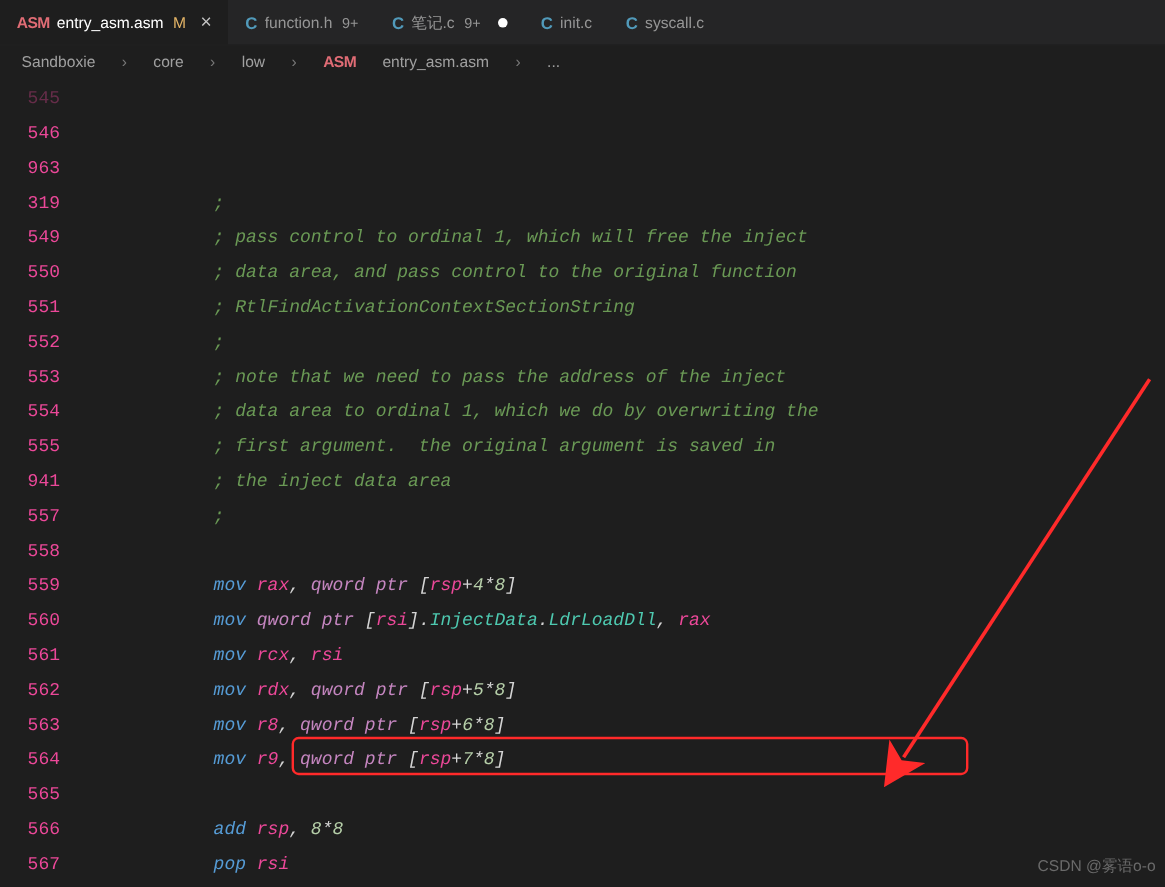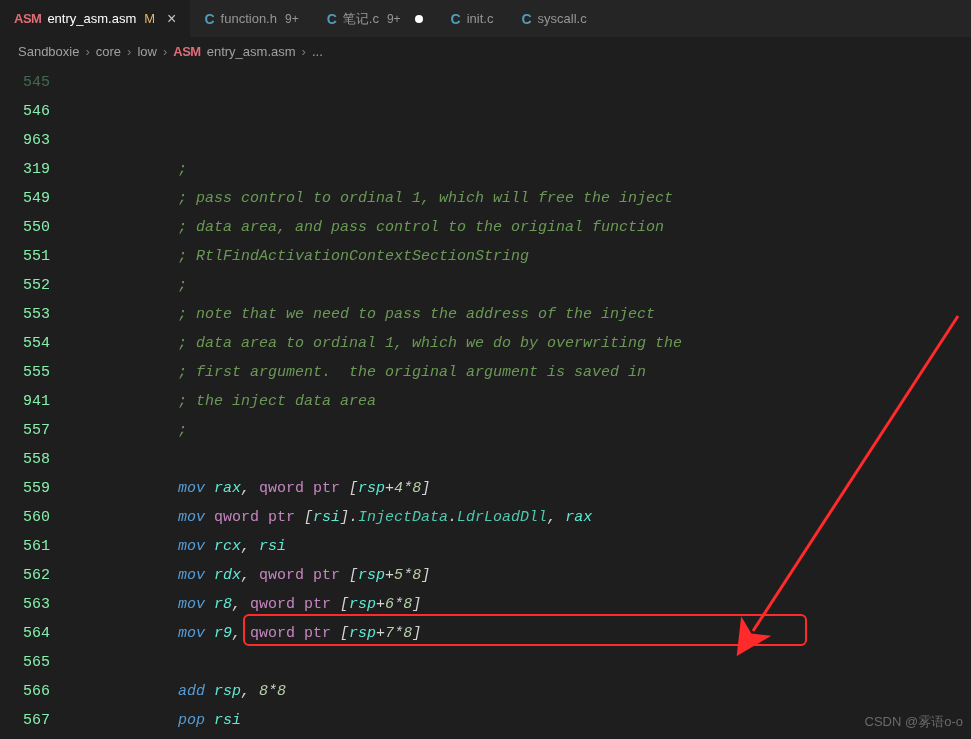--- a/index.html
+++ b/index.html
@@ -49,53 +49,53 @@
     .tab-badge { color: #969696; font-size: 12px; margin-left: 2px; }
     .tab-close { color: #c5c5c5; font-size: 16px; margin-left: 6px; line-height: 1; }
     .tab-dirty { width: 8px; height: 8px; border-radius: 50%; background: #ffffff; margin-left: 8px; }
     .breadcrumbs {
       display: flex;
       align-items: center;
       padding: 4px 18px;
       font-size: 13px;
       color: #a0a0a0;
       font-family: -apple-system, 'Segoe UI', sans-serif;
-      gap: 6px;
+      gap: 22px;
       height: 26px;
     }
     .breadcrumb-sep { color: #787878; }
     .editor {
       display: flex;
       height: calc(100% - 64px);
       position: relative;
     }
     .gutter {
       width: 68px;
       text-align: right;
       padding-right: 18px;
       padding-top: 4px;
-      color: #86efac;
+      color: #ec4899;
       font-size: 15px;
       line-height: 29px;
       user-select: none;
     }
     .gutter .faded { opacity: 0.35; }
     .code {
       flex: 1;
       padding-top: 4px;
       font-size: 15px;
       line-height: 29px;
       white-space: pre;
       position: relative;
     }
     .line { height: 29px; padding-left: 110px; }
     .comment { color: #6a9955; font-style: italic; }
     .mnemonic { color: #569cd6; font-style: italic; }
-    .reg { color: #5eead4; font-style: italic; }
-    .kw { color: #c586c0; }
+    .reg { color: #ec4899; font-style: italic; }
+    .kw { color: #c586c0; font-style: italic; }
     .num { color: #b5cea8; font-style: italic; }
     .punct { color: #d4d4d4; font-style: italic; }
     .member { color: #4ec9b0; font-style: italic; }
     .red-box {
       position: absolute;
       border: 2px solid #ff2a2a;
       border-radius: 6px;
       left: 175px;
       top: 550px;
       width: 564px;

